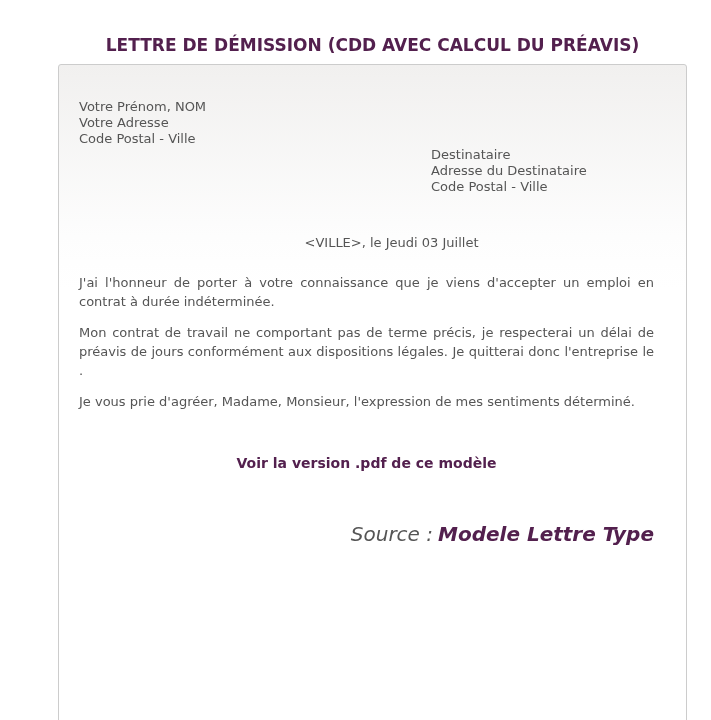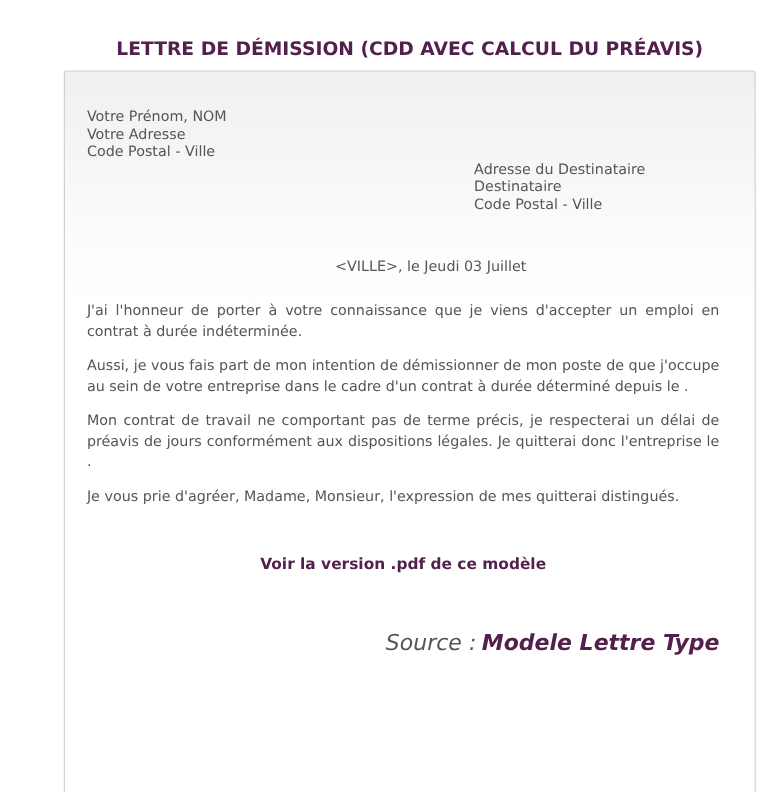--- a/index.html
+++ b/index.html
@@ -118,31 +118,30 @@
 
 <div class="letter-box">
 
   <div class="sender">
     <div class="addr-line">Votre Prénom, NOM</div>
     <div class="addr-line">Votre Adresse</div>
     <div class="addr-line">Code Postal - Ville</div>
   </div>
 
   <div class="recipient">
+    <div class="addr-line">Destinataire</div>
     <div class="addr-line">Adresse du Destinataire</div>
-    <div class="addr-line">Destinataire</div>
     <div class="addr-line">Code Postal - Ville</div>
   </div>
 
   <div class="date-line">&lt;VILLE&gt;, le Jeudi 03 Juillet</div>
 
   <p class="letter-paragraph first">J'ai l'honneur de porter à votre connaissance que je viens d'accepter un emploi en contrat à durée indéterminée.</p>
-  <p class="letter-paragraph">Aussi, je vous fais part de mon intention de démissionner de mon poste de que j'occupe au sein de votre entreprise dans le cadre d'un contrat à durée déterminé depuis le .</p>
   <p class="letter-paragraph">Mon contrat de travail ne comportant pas de terme précis, je respecterai un délai de préavis de jours conformément aux dispositions légales. Je quitterai donc l'entreprise le .</p>
-  <p class="letter-paragraph">Je vous prie d'agréer, Madame, Monsieur, l'expression de mes quitterai distingués.</p>
+  <p class="letter-paragraph">Je vous prie d'agréer, Madame, Monsieur, l'expression de mes sentiments déterminé.</p>
 
 
   <div class="pdf-block">
     <a class="pdf-link">Voir la version .pdf de ce modèle</a>
   </div>
 
   <div class="source-line">
     <span class="source-label">Source :</span><a class="source-link">Modele Lettre Type</a>
   </div>
 

